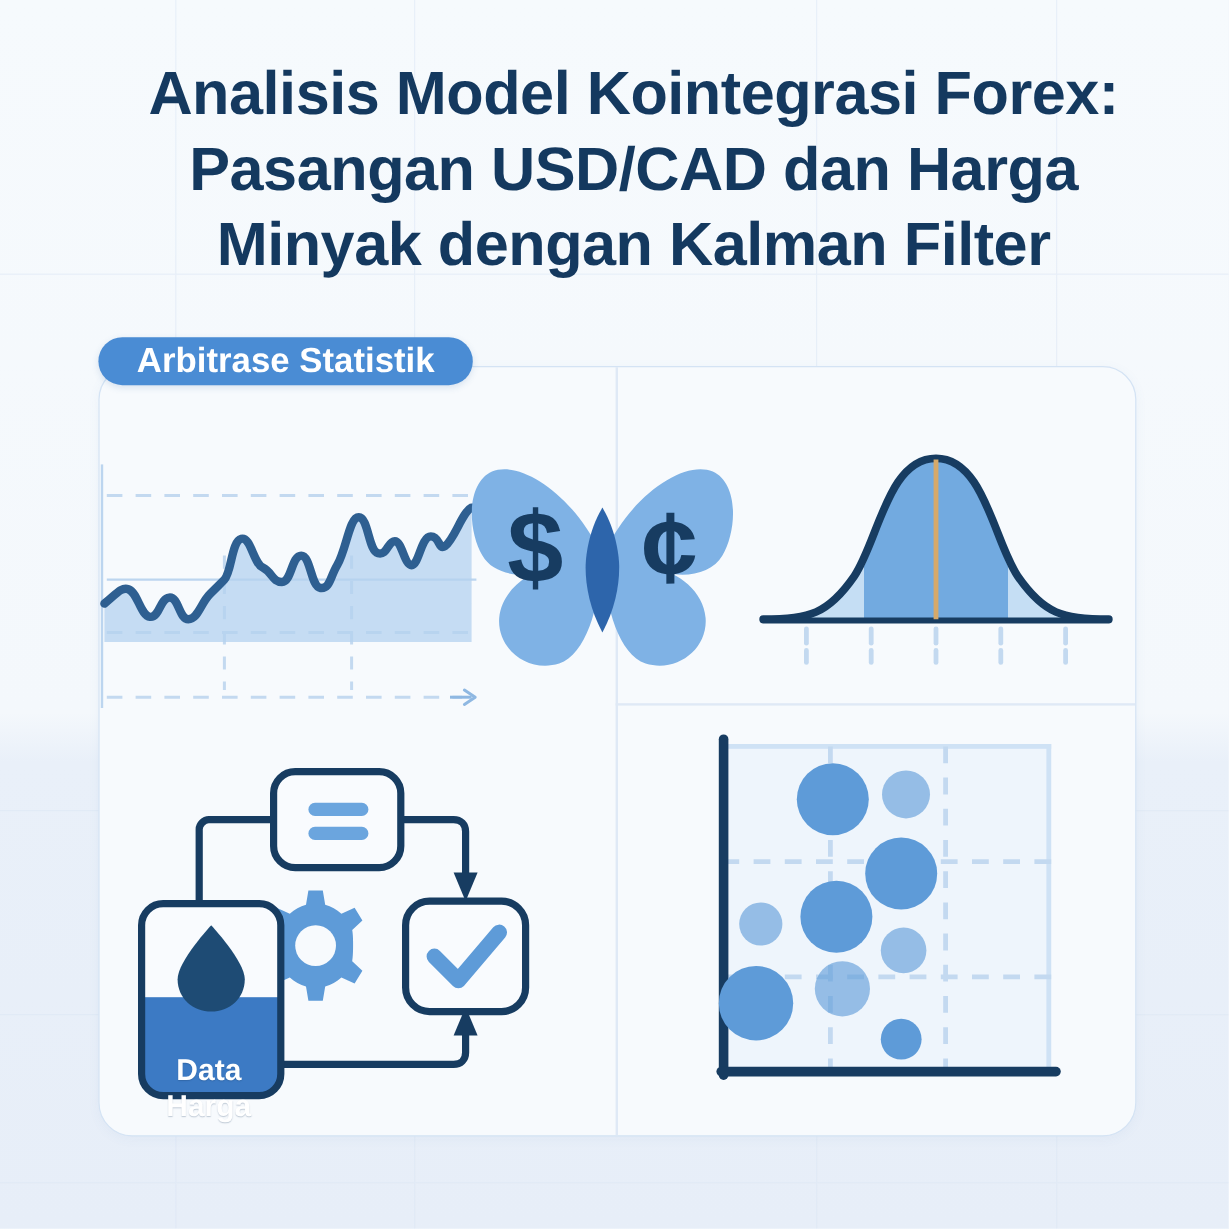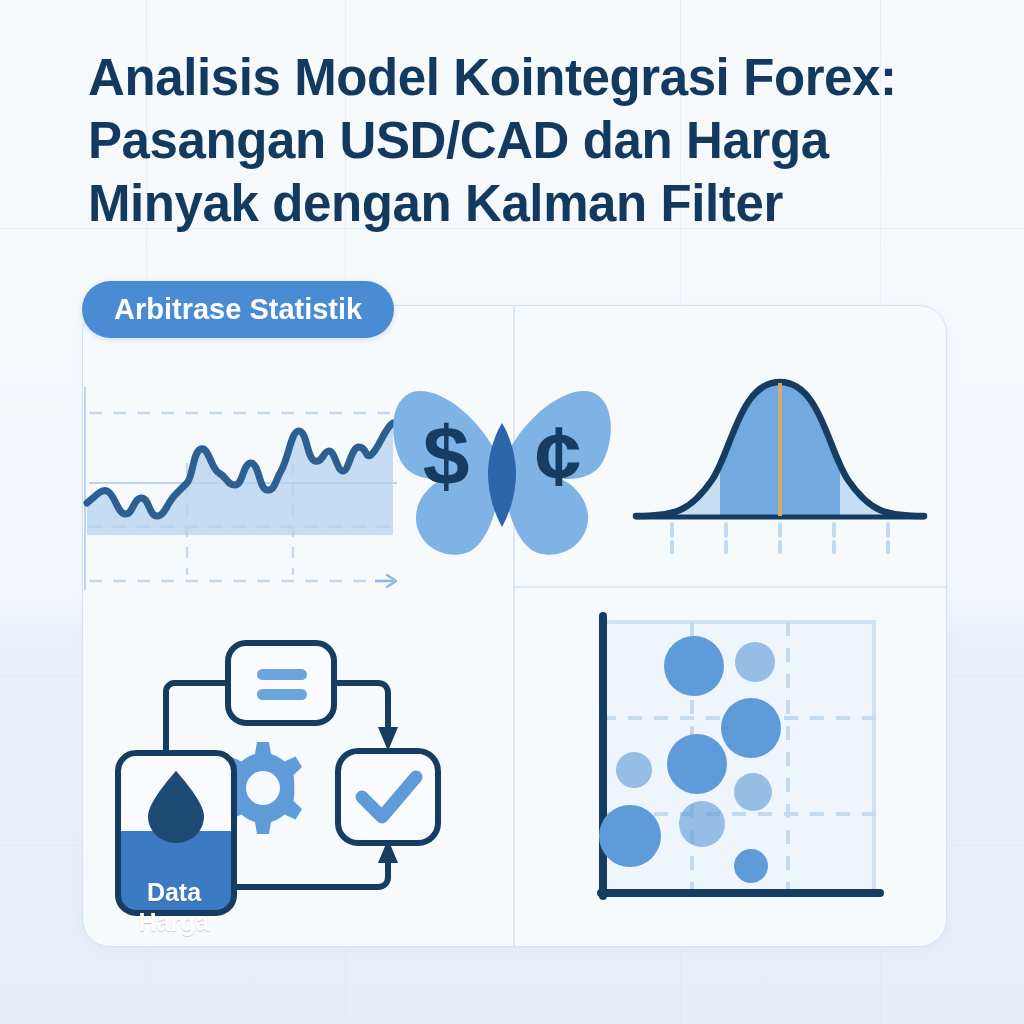--- a/index.html
+++ b/index.html
@@ -36,41 +36,42 @@
   .title {
     position: absolute;
     left: 88px; top: 46px;
     width: 880px;
     color: #14395f;
     font-size: 51px;
     line-height: 63px;
     font-weight: 700;
     letter-spacing: -0.4px;
     white-space: pre-line;
+    text-align: center;
   }
 
   
   .panel {
     position: absolute;
     left: 82px; top: 305px;
     width: 863px; height: 640px;
     background: #f7fafd;
     border: 1.5px solid #d4e3f4;
     border-radius: 28px;
     box-shadow: 0 2px 10px rgba(80,120,170,.05);
   }
   .panel .divider { position: absolute; background: #dfe9f6; }
   .divider.vert  { width: 1.5px; left: 430px; top: 0; bottom: 0; }
   .divider.horiz { height: 1.5px; left: 430px; right: 0; top: 280px; }
 
   
   .badge {
     position: absolute;
     left: 82px; top: 281px;
-    height: 57px;
+    height: 40px;
     padding: 0 32px;
     display: flex; align-items: center;
     background: #4a8cd4;
     color: #ffffff;
     font-size: 29px;
     font-weight: 600;
     border-radius: 29px;
     box-shadow: 0 2px 6px rgba(50,100,160,.16);
     z-index: 6;
   }

